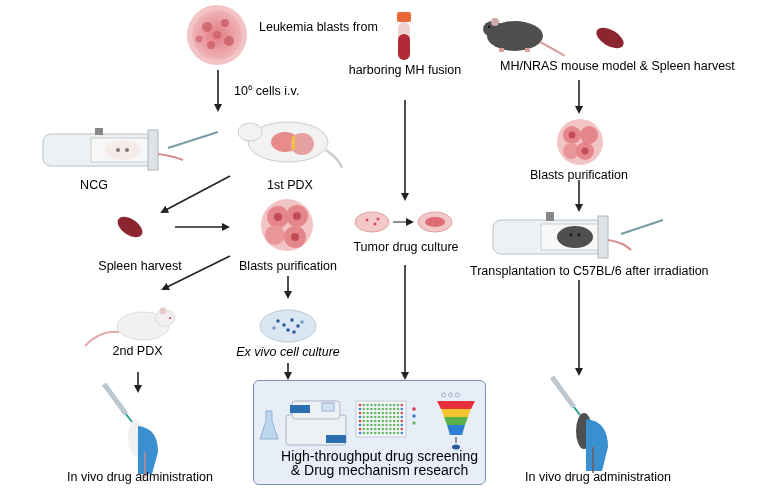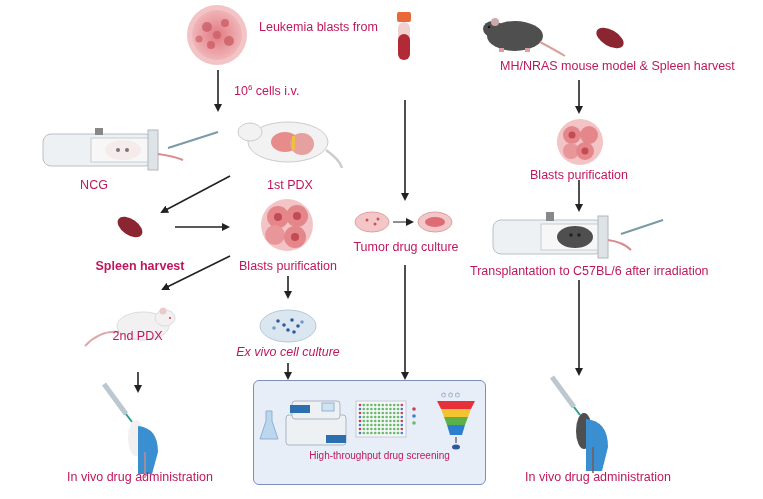--- a/index.html
+++ b/index.html
@@ -1,18 +1,18 @@
 <!DOCTYPE html>
 <html><head>
 <meta charset="utf-8">
 <style>
   html, body { margin: 0; padding: 0; background: #ffffff; }
   body { width: 763px; height: 499px; position: relative; overflow: hidden;
          font-family: "Liberation Sans", sans-serif; color: #222; }
-  .lbl { position: absolute; font-size: 12.5px; line-height: 15px; white-space: nowrap; color: #be185d; }
+  .lbl { position: absolute; font-size: 12.5px; line-height: 15px; white-space: nowrap; color: #000000; }
   .center { text-align: center; }
   svg.canvas { position: absolute; left: 0; top: 0; }
   .box { position: absolute; left: 253px; top: 380px; width: 231px; height: 103px;
          border: 1.5px solid #7a90b8; border-radius: 6px; background: #e8eef8; }
 </style>
 </head>
 <body>
 
 <svg class="canvas" width="763" height="499" viewBox="0 0 763 499">
   <defs>
@@ -296,44 +296,46 @@
     <g transform="translate(183,12)">
       <path d="M0,8 L38,8 L34,16 L4,16 Z" fill="#e8303a"></path>
       <path d="M4,16 L34,16 L31,24 L7,24 Z" fill="#f4c330"></path>
       <path d="M7,24 L31,24 L28,32 L10,32 Z" fill="#5bb04a"></path>
       <path d="M10,32 L28,32 L25,42 L13,42 Z" fill="#2c7fd0"></path>
       <line x1="19" y1="44" x2="19" y2="50" stroke="#333"></line>
       <ellipse cx="19" cy="54" rx="4" ry="2.5" fill="#2c5aa0"></ellipse>
       <text x="4" y="4" font-size="6" fill="#6a8ab0" font-family="Liberation Sans, sans-serif">⌬ ⌬ ⌬</text>
     </g>
   </svg>
-  <div class="lbl center" style="left:0;width:251px;top:68px;font-size:10px;line-height:14px;">
+  <div class="lbl center" style="left:0;width:251px;top:68px;font-size:14px;line-height:14px;">
     <div>High-throughput drug screening</div>
+    <div>&amp; Drug mechanism research</div>
   </div>
 </div>
 
 <div class="lbl" style="left:259px;top:20px;">
   <div>Leukemia blasts from</div>
 </div>
 
 <div class="lbl" style="left:234px;top:80px;"><span>10</span><sup style="font-size:8px;">6</sup><span> cells i.v.</span></div>
 
 <div class="lbl center" style="left:345px;width:120px;top:63px;">
+  <div>harboring MH fusion</div>
 </div>
 
 <div class="lbl" style="left:466px;top:59px;margin-left:34px;">MH/NRAS mouse model &amp; Spleen harvest</div>
 
 <div class="lbl center" style="left:64px;width:60px;top:178px;">NCG</div>
 <div class="lbl center" style="left:255px;width:70px;top:178px;">1st PDX</div>
 
-<div class="lbl center" style="left:85px;width:110px;top:259px;font-weight:bold;">Spleen harvest</div>
+<div class="lbl center" style="left:85px;width:110px;top:259px;">Spleen harvest</div>
 <div class="lbl center" style="left:232px;width:112px;top:259px;">Blasts purification</div>
 
 <div class="lbl center" style="left:350px;width:112px;top:240px;">Tumor drug culture</div>
 
 <div class="lbl center" style="left:523px;width:112px;top:168px;">Blasts purification</div>
 <div class="lbl center" style="left:470px;width:220px;top:264px;">Transplantation to C57BL/6 after irradiation</div>
 
-<div class="lbl center" style="left:100px;width:75px;top:329px;">2nd PDX</div>
+<div class="lbl center" style="left:100px;width:75px;top:344px;">2nd PDX</div>
 <div class="lbl center" style="left:228px;width:120px;top:345px;font-style:italic;">Ex vivo cell culture</div>
 
 <div class="lbl center" style="left:60px;width:160px;top:470px;">In vivo drug administration</div>
 <div class="lbl center" style="left:518px;width:160px;top:470px;">In vivo drug administration</div>
 
 </body></html>

